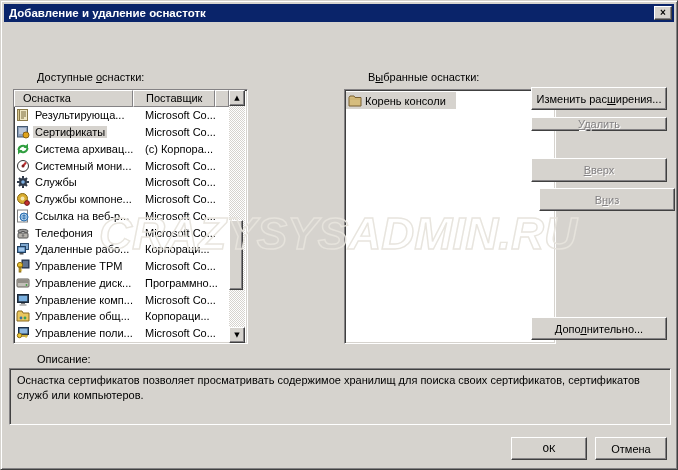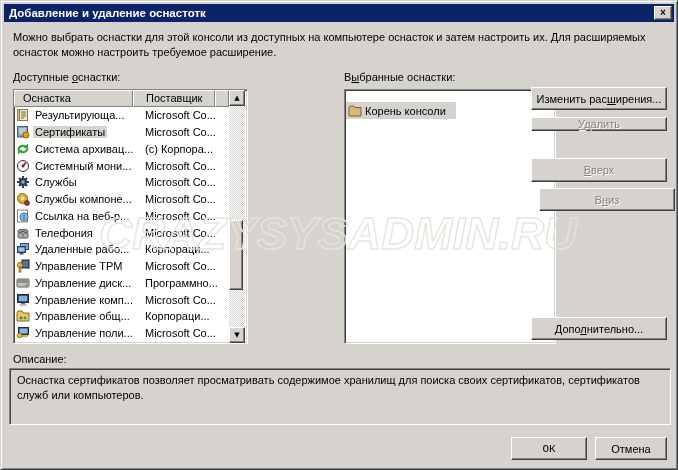--- a/index.html
+++ b/index.html
@@ -12,21 +12,21 @@
     box-shadow:inset 1px 1px 0 #fff,inset -1px -1px 0 #848284;}
 
   .titlebar{position:absolute;left:3px;top:3px;right:3px;height:18px;background:#0a246a;
     color:#fff;font-weight:bold;font-size:11.5px;line-height:18px;padding-left:5px;}
   .closebtn{position:absolute;top:2px;right:2px;width:18px;height:14px;background:#d6d3ce;
     border:1px solid;border-color:#fff #404040 #404040 #fff;box-shadow:inset -1px -1px 0 #848284;
     font-size:10px;font-weight:bold;line-height:12px;text-align:center;padding:0;cursor:default;color:#000;}
 
   .intro{position:absolute;left:12px;top:29px;width:656px;line-height:15px;}
 
-  .label{position:absolute;white-space:nowrap;}
+  .label{position:absolute;white-space:nowrap;margin-left:24px;}
   .avail-label{left:12px;top:70px;}
   .sel-label{left:343px;top:70px;}
 
   .sunken{background:#fff;border:1px solid;border-color:#848284 #fff #fff #848284;
     box-shadow:inset 1px 1px 0 #404040,inset -1px -1px 0 #d6d3ce;}
 
   .listview{position:absolute;left:12px;top:88px;width:235px;height:255px;display:flex;}
   .lv-main{width:215px;display:flex;flex-direction:column;overflow:hidden;}
   .lv-header{display:flex;height:17px;flex:none;}
   .hcell{background:#d6d3ce;border:1px solid;border-color:#fff #848284 #848284 #fff;
@@ -60,41 +60,40 @@
 
   .add-btn{left:249px;top:203px;width:81px;height:26px;}
   .btn-edit-ext{left:530px;top:86px;width:136px;height:23px;}
   .btn-remove{left:530px;top:116px;width:136px;height:14px;}
   .btn-up{left:530px;top:157px;width:136px;height:24px;}
   .btn-down{left:538px;top:187px;width:136px;height:23px;}
   .btn-advanced{left:530px;top:316px;width:136px;height:23px;}
   .btn-ok{left:510px;top:436px;width:76px;height:23px;font-family:Liberation Mono, monospace;}
   .btn-cancel{left:594px;top:436px;width:72px;height:23px;}
 
-  .listbox{position:absolute;left:343px;top:88px;width:212px;height:255px;padding:12px 1px;}
+  .listbox{position:absolute;left:343px;top:88px;width:212px;height:255px;padding:2px 1px;}
   .lb-item{display:inline-flex;align-items:center;height:17px;background:#d6d3ce;padding-right:10px;max-width:100%;}
   .lb-item .row-icon{margin:0 3px 0 2px;}
 
   .desc-label{left:12px;top:352px;}
   .desc-panel{position:absolute;left:8px;top:367px;width:662px;height:57px;background:#d6d3ce;
     padding:4px 7px;line-height:15px;}
 
   .watermark{position:absolute;left:96px;top:203px;width:484px;height:62px;pointer-events:none;}
 </style>
 </head>
 <body>
 
 <div class="dialog">
 
   <div class="titlebar">
     <span>Добавление и удаление оснастотк</span>
     <button class="closebtn"><span>×</span></button>
   </div>
 
-  <div class="intro">Можно выбрать оснастки для этой консоли из доступных на компьютере оснасток и затем настроить их. Для расширяемых оснасток можно настроить требуемое расширение.</div>
 
   <div class="label avail-label">Доступные <u>о</u>снастки:</div>
 
   <div class="listview sunken">
     <div class="lv-main">
       <div class="lv-header">
         <div class="hcell c1">Оснастка</div>
         <div class="hcell c2">Поставщик</div>
         <div class="hcell c3"></div>
       </div>

